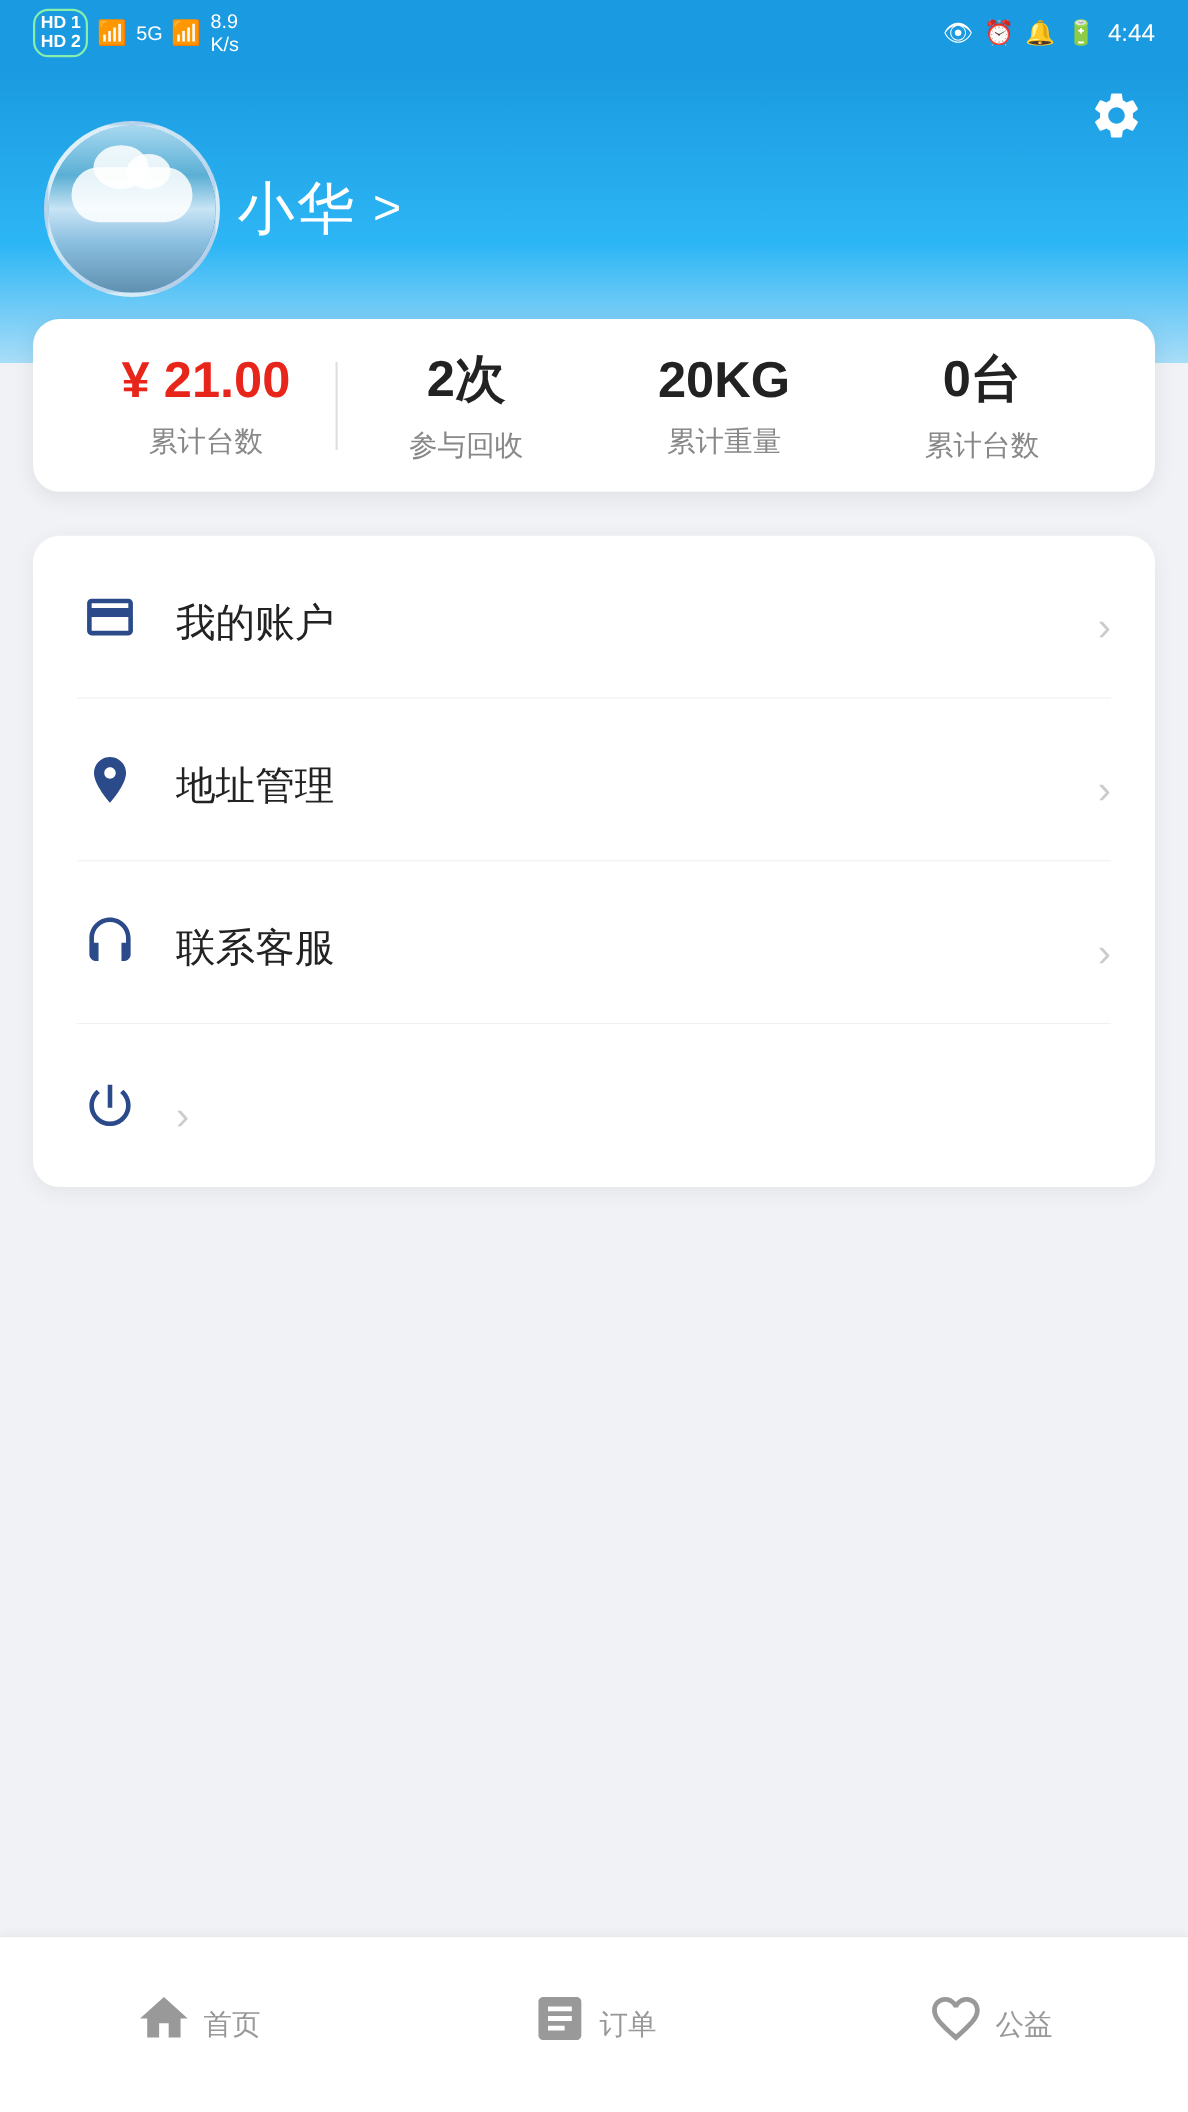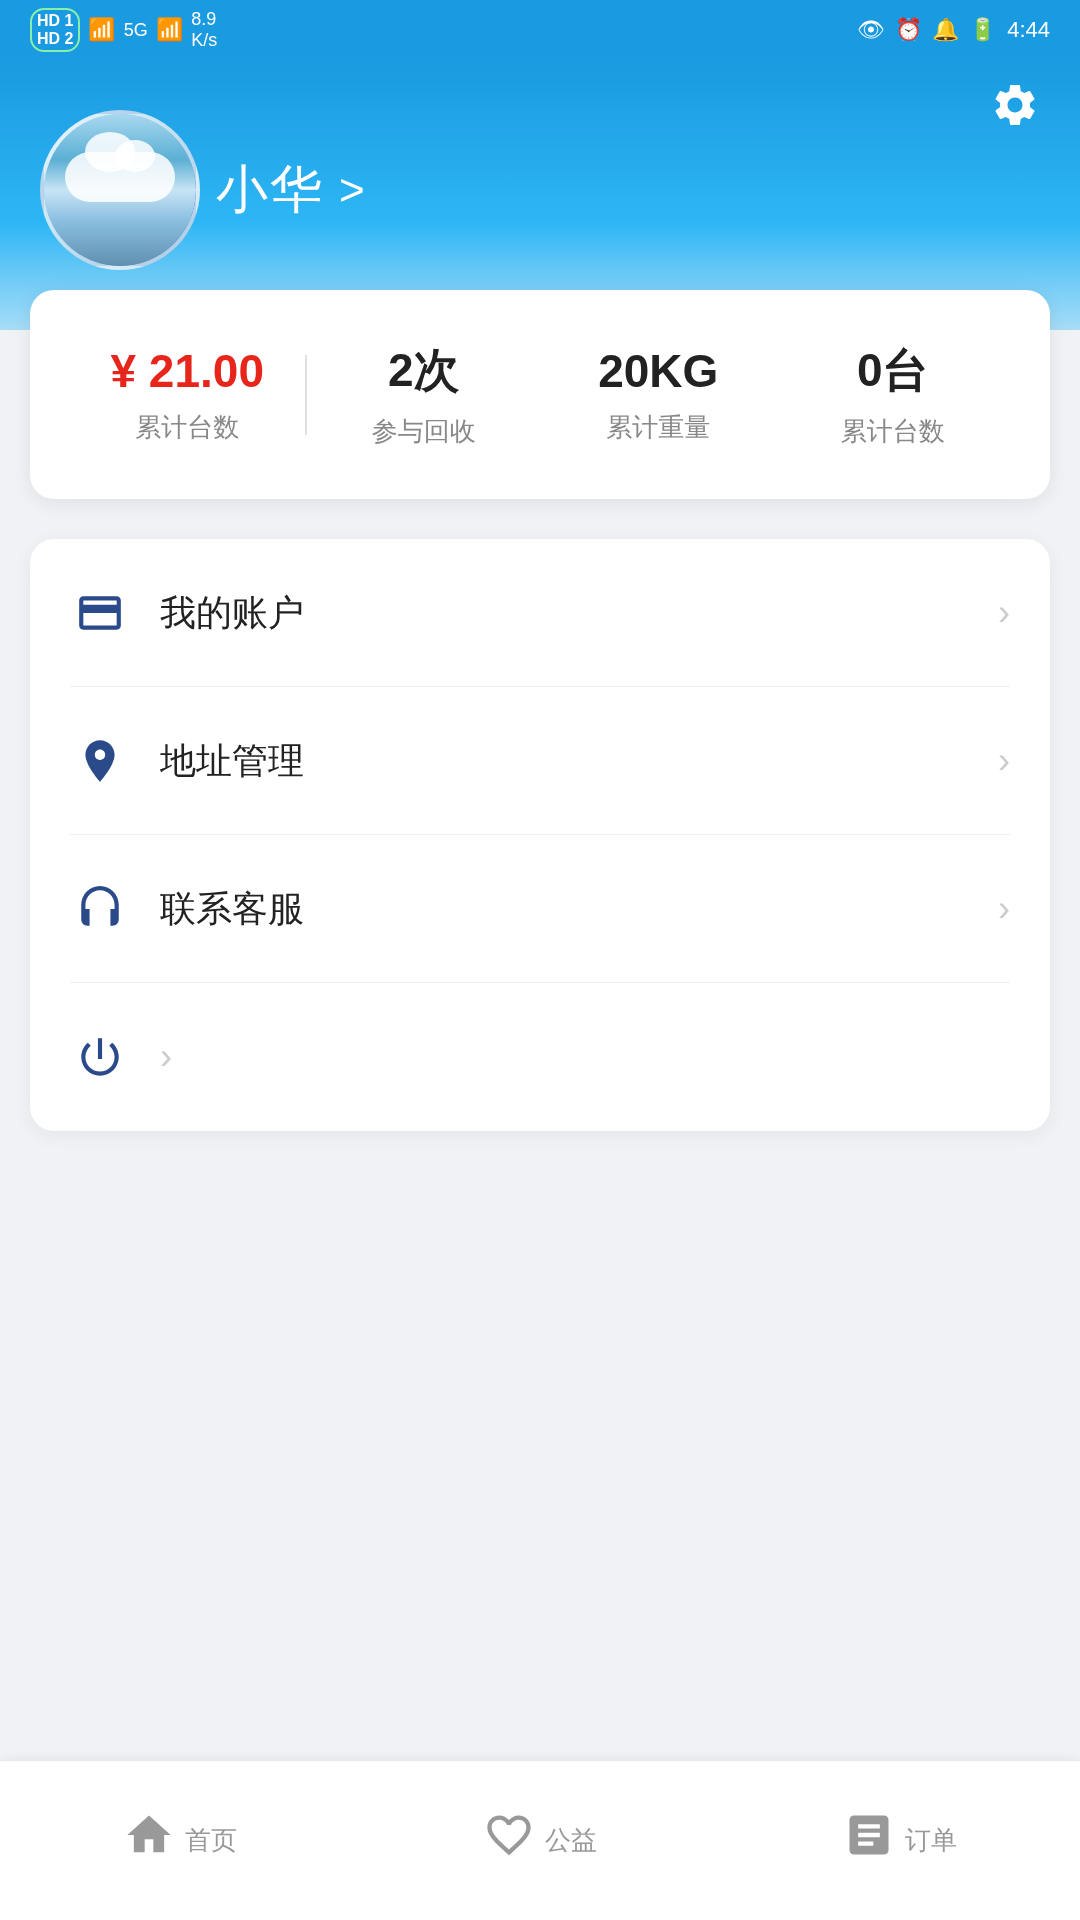--- a/index.html
+++ b/index.html
@@ -144,21 +144,21 @@
       color: white;
       font-size: 44px;
       font-weight: 300;
     }
 
     
     .stats-card {
       background: white;
       border-radius: 24px;
       margin: -40px 30px 0 30px;
-      padding: 50px 40px;
+      padding: 24px 40px;
       display: flex;
       align-items: center;
       box-shadow: 0 4px 20px rgba(0,0,0,0.08);
       position: relative;
       z-index: 10;
     }
 
     .stat-item {
       flex: 1;
       text-align: center;
@@ -192,21 +192,21 @@
     .menu-card {
       background: white;
       border-radius: 24px;
       margin: 40px 30px 0 30px;
       overflow: hidden;
       box-shadow: 0 4px 20px rgba(0,0,0,0.06);
     }
 
     .menu-item {
       display: flex;
-      align-items: center;
+      align-items: flex-end;
       padding: 44px 40px;
       cursor: pointer;
       position: relative;
     }
 
     .menu-item:not(:last-child)::after {
       content: '';
       position: absolute;
       bottom: 0;
       left: 40px;
@@ -394,29 +394,29 @@
       <svg viewBox="0 0 24 24" width="52" height="52" fill="#999">
         <path d="M10 20v-6h4v6h5v-8h3L12 3 2 12h3v8z"></path>
       </svg>
     </span>
     <span class="nav-label">首页</span>
   </div>
 
   <div class="nav-item">
     <span class="nav-icon">
       <svg viewBox="0 0 24 24" width="52" height="52" fill="#999">
-        <path d="M16.5 3c-1.74 0-3.41.81-4.5 2.09C10.91 3.81 9.24 3 7.5 3 4.42 3 2 5.42 2 8.5c0 3.78 3.4 6.86 8.55 11.54L12 21.35l1.45-1.32C18.6 15.36 22 12.28 22 8.5 22 5.42 19.58 3 16.5 3zm-4.4 15.55l-.1.1-.1-.1C7.14 14.24 4 11.39 4 8.5 4 6.5 5.5 5 7.5 5c1.54 0 3.04.99 3.57 2.36h1.87C13.46 5.99 14.96 5 16.5 5c2 0 3.5 1.5 3.5 3.5 0 2.89-3.14 5.74-7.9 10.05z"></path>
+        <path d="M19 3H5c-1.1 0-2 .9-2 2v14c0 1.1.9 2 2 2h14c1.1 0 2-.9 2-2V5c0-1.1-.9-2-2-2zm-5 14H7v-2h7v2zm3-4H7v-2h10v2zm0-4H7V7h10v2z"></path>
       </svg>
     </span>
-    <span class="nav-label">公益</span>
+    <span class="nav-label">订单</span>
   </div>
 
   <div class="nav-item">
     <span class="nav-icon">
       <svg viewBox="0 0 24 24" width="52" height="52" fill="#999">
-        <path d="M19 3H5c-1.1 0-2 .9-2 2v14c0 1.1.9 2 2 2h14c1.1 0 2-.9 2-2V5c0-1.1-.9-2-2-2zm-5 14H7v-2h7v2zm3-4H7v-2h10v2zm0-4H7V7h10v2z"></path>
+        <path d="M16.5 3c-1.74 0-3.41.81-4.5 2.09C10.91 3.81 9.24 3 7.5 3 4.42 3 2 5.42 2 8.5c0 3.78 3.4 6.86 8.55 11.54L12 21.35l1.45-1.32C18.6 15.36 22 12.28 22 8.5 22 5.42 19.58 3 16.5 3zm-4.4 15.55l-.1.1-.1-.1C7.14 14.24 4 11.39 4 8.5 4 6.5 5.5 5 7.5 5c1.54 0 3.04.99 3.57 2.36h1.87C13.46 5.99 14.96 5 16.5 5c2 0 3.5 1.5 3.5 3.5 0 2.89-3.14 5.74-7.9 10.05z"></path>
       </svg>
     </span>
-    <span class="nav-label">订单</span>
+    <span class="nav-label">公益</span>
   </div>
 
 
 </div>
 
 </body></html>

